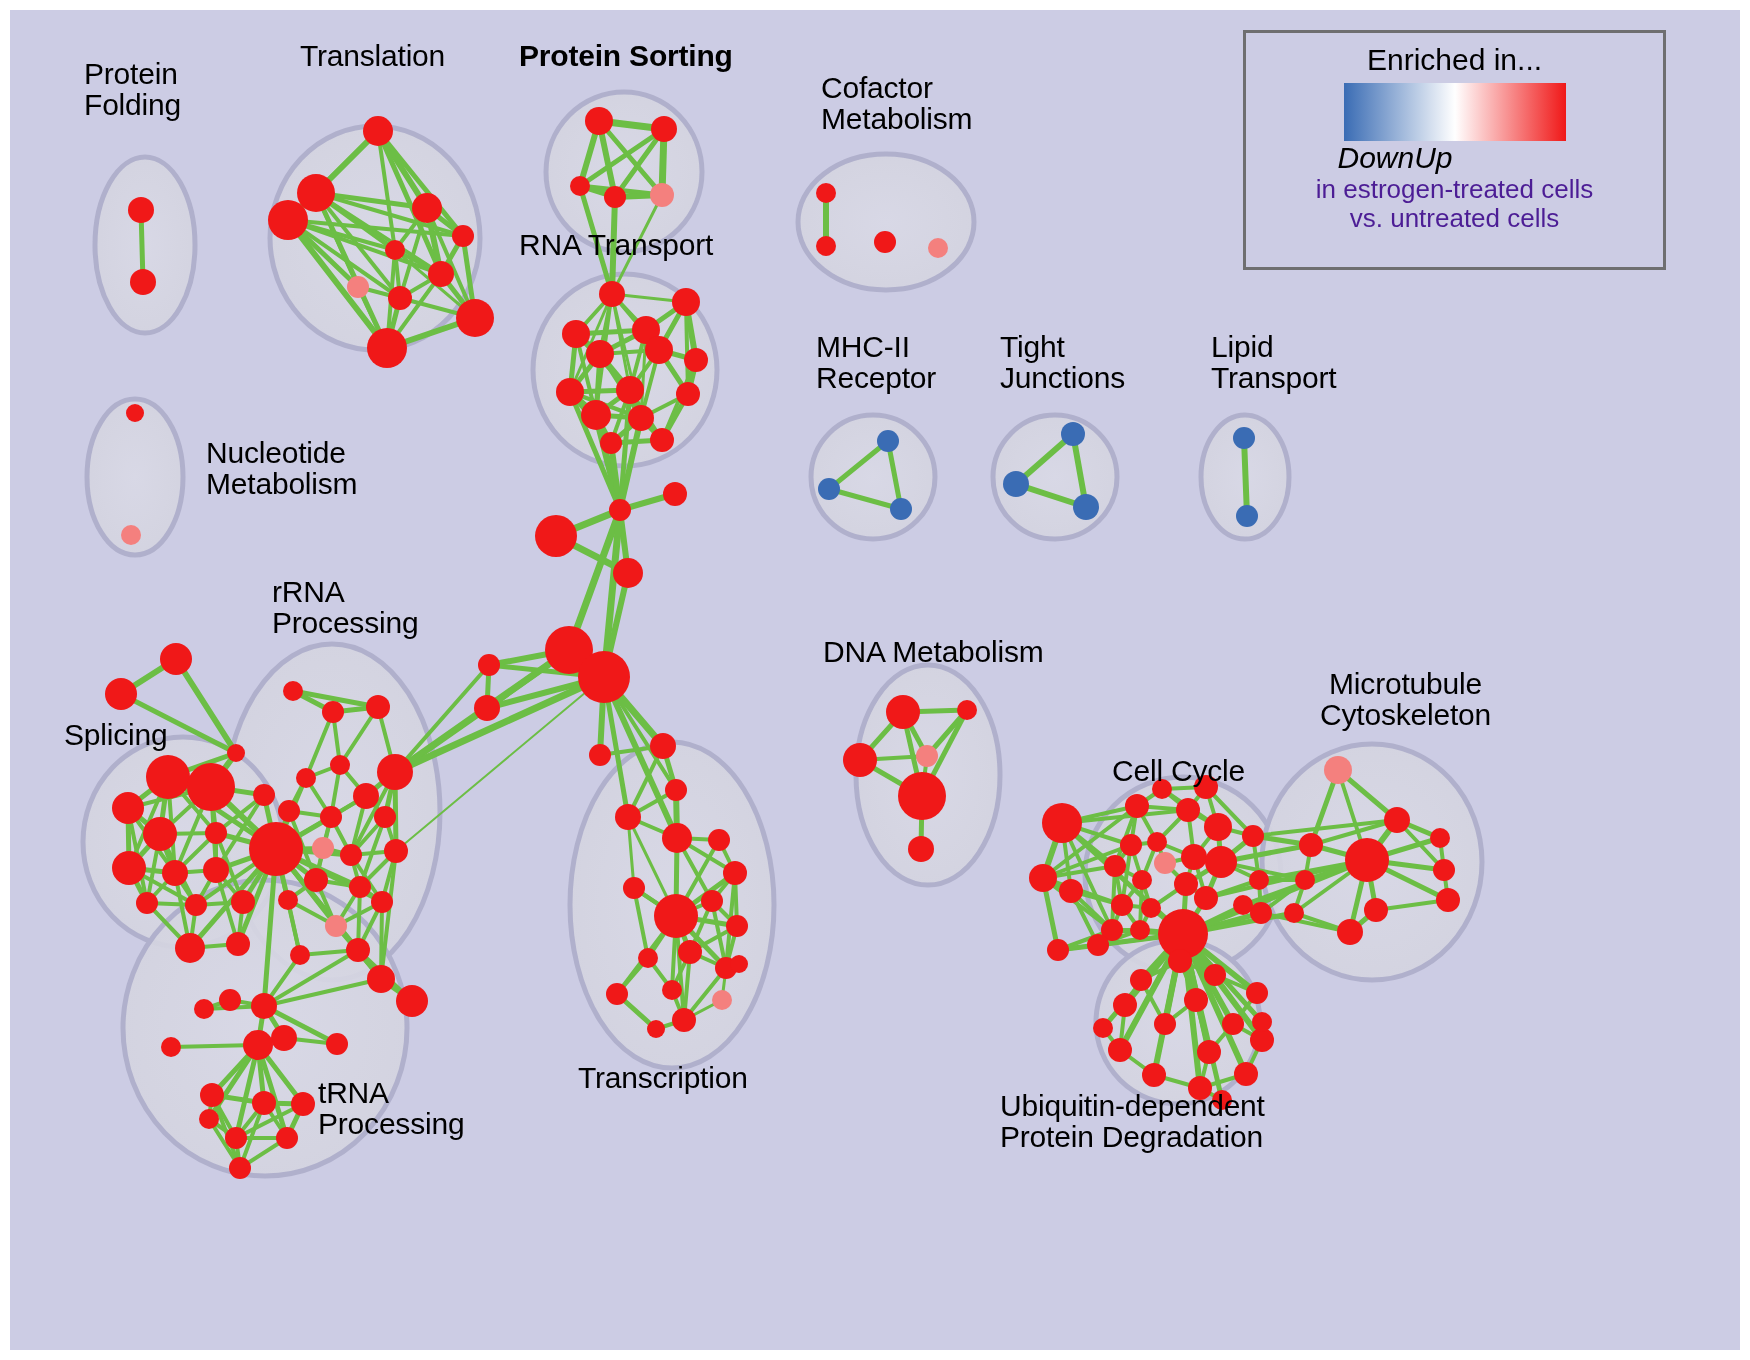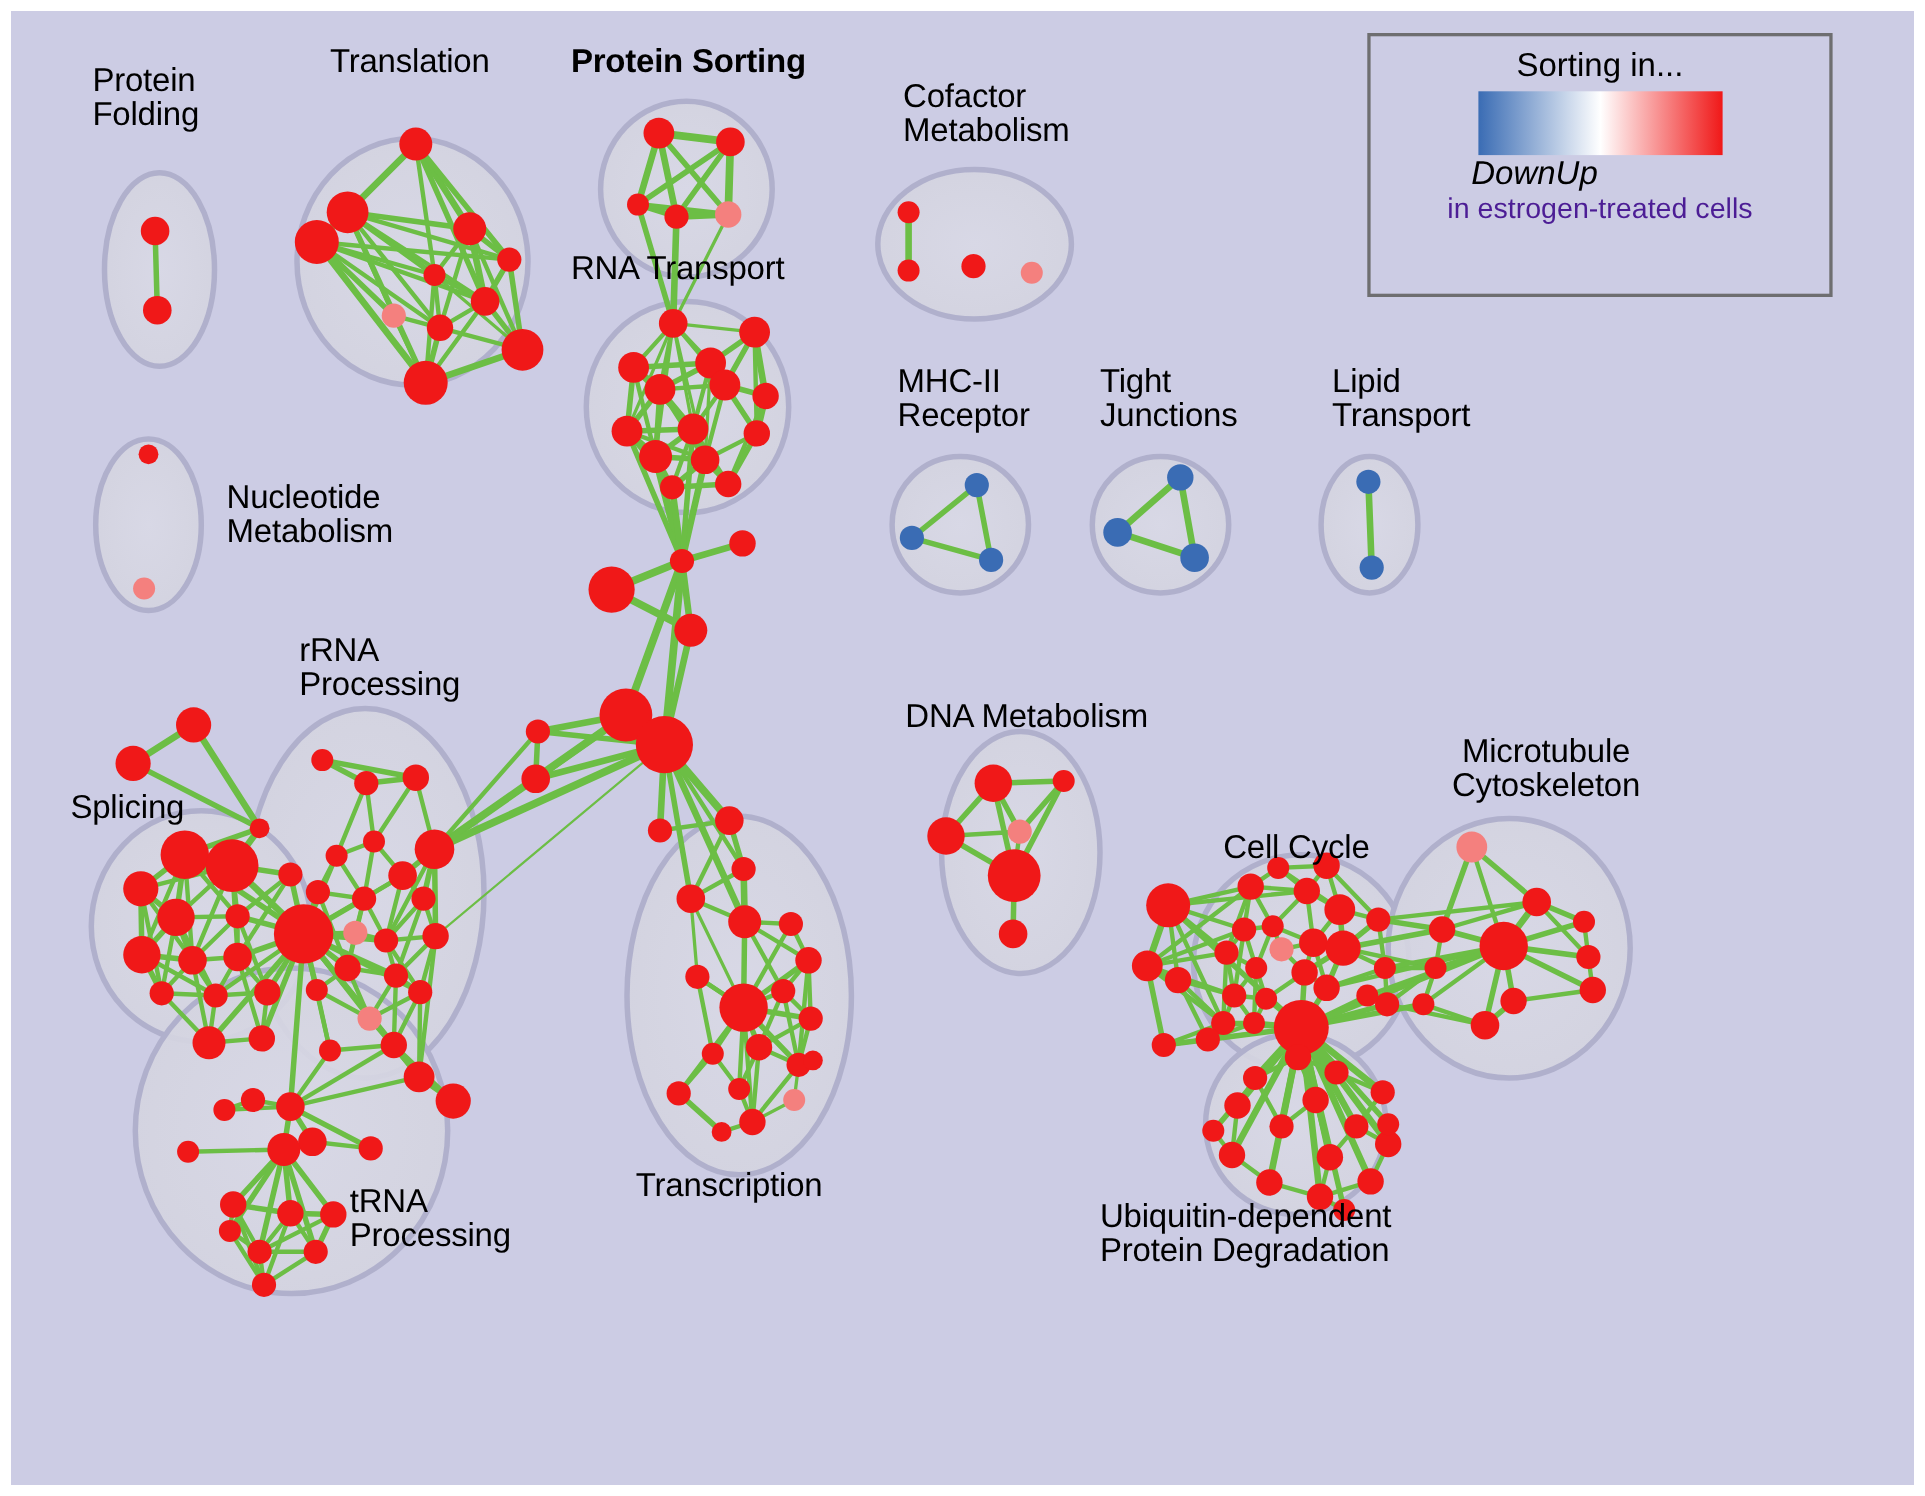--- a/index.html
+++ b/index.html
@@ -800,22 +800,23 @@
 Cytoskeleton</div>
       <div class="cluster-label" style="left: 1112px; top: 755px;">Cell Cycle</div>
       <div class="cluster-label" style="left: 578px; top: 1062px;">Transcription</div>
       <div class="cluster-label" style="left: 318px; top: 1077px;">tRNA
 Processing</div>
       <div class="cluster-label" style="left: 1000px; top: 1090px;">Ubiquitin-dependent
 Protein Degradation</div>
     </div>
 
   <div id="legend-box" style="background: rgb(204, 204, 228); left: 1243px; top: 30px; width: 423px; height: 240px;">
-    <div id="legend-title">Sorting in...</div>
+    <div id="legend-title">Enriched in...</div>
     <div id="legend-bar" style="background: linear-gradient(to right, rgb(58, 108, 180) 0%, rgb(255, 255, 255) 50%, rgb(240, 24, 24) 100%);"></div>
     <div id="legend-ends">
       <span>Down</span>
       <span>Up</span>
     </div>
     <div class="legend-sub">in estrogen-treated cells</div>
+    <div class="legend-sub">vs. untreated cells</div>
   </div>
 
 </div>
 
 </body></html>

